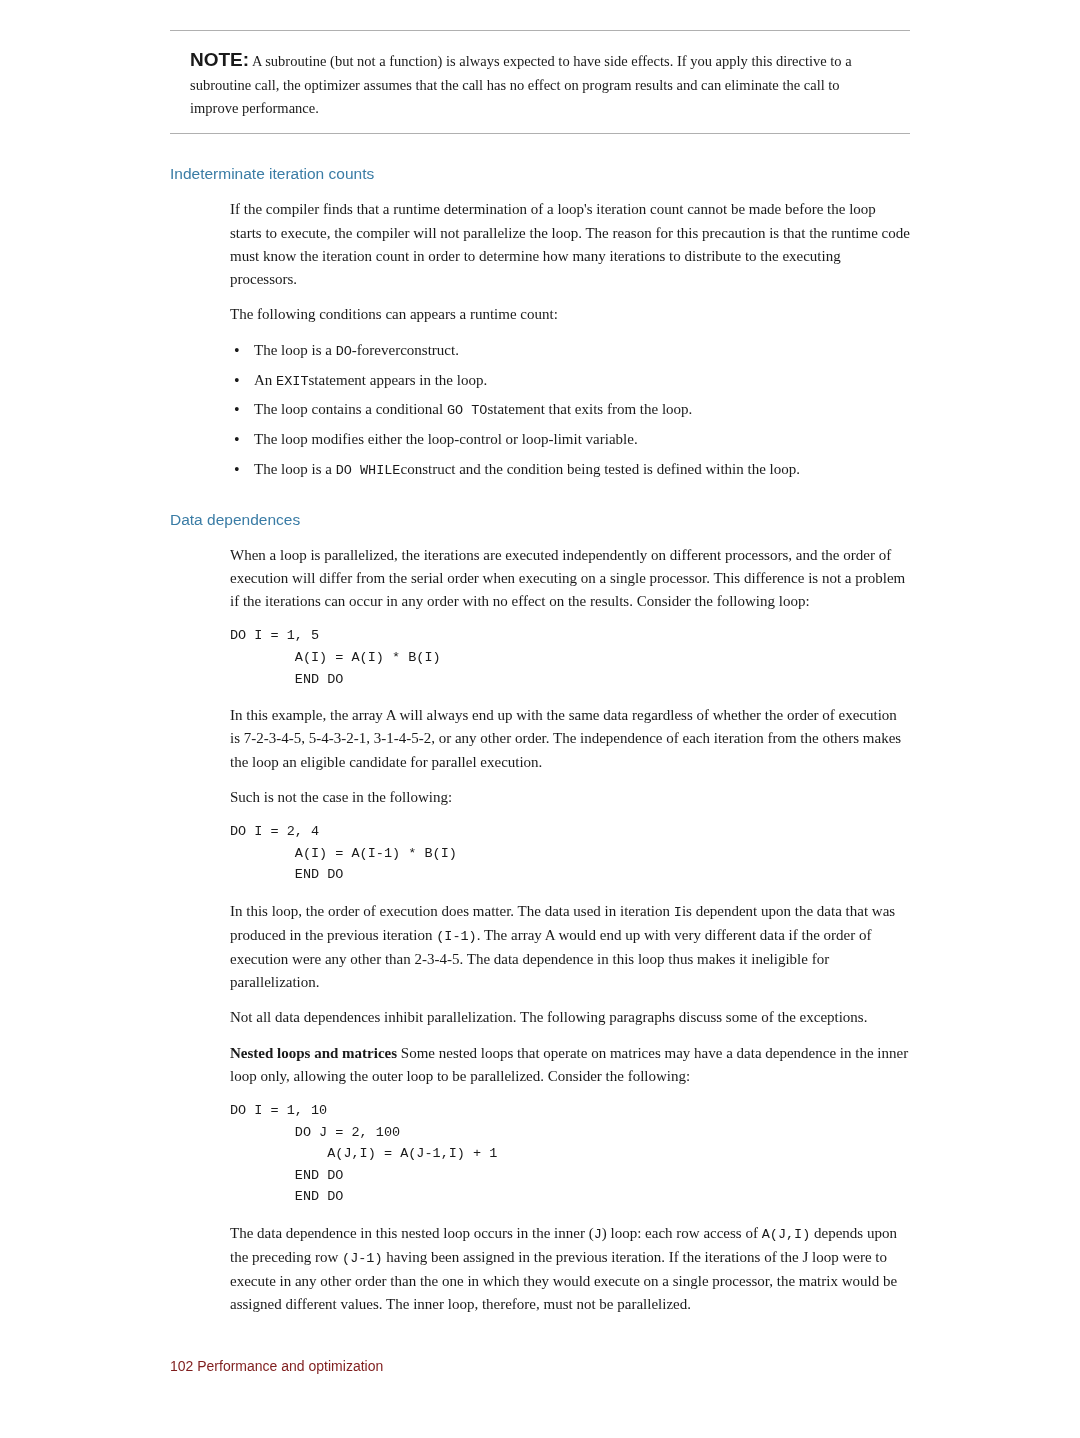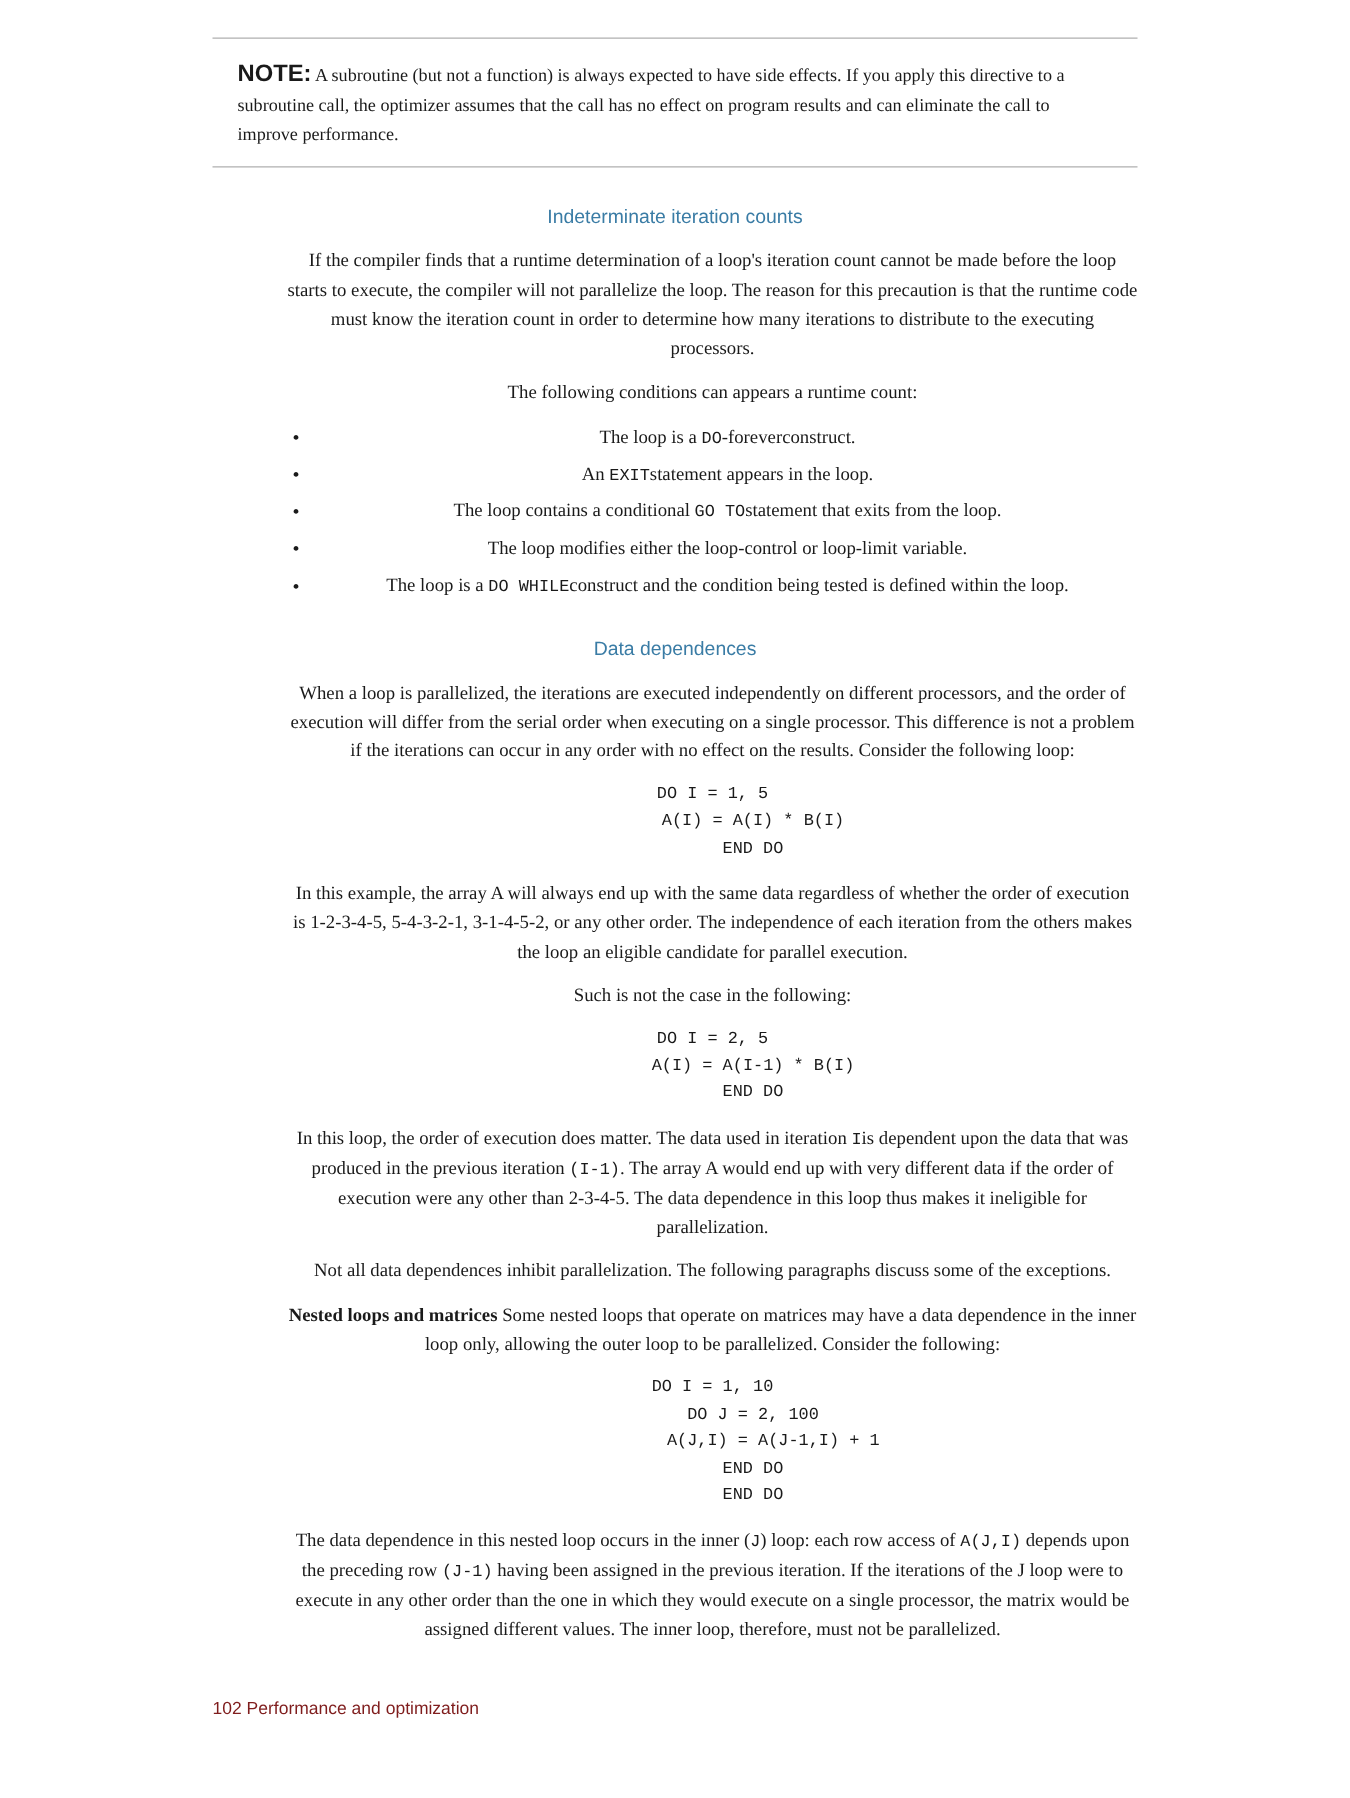--- a/index.html
+++ b/index.html
@@ -93,21 +93,20 @@
 
     
     .bold {
       font-weight: bold;
       margin-top: 28px;
     }
 
     
     .section {
       margin-bottom: 26px;
-      text-align: center;
     }
 
     
     .page-footer {
       margin-top: 40px;
       font-size: 14px;
       color: #7f1d1d;
       font-family: Arial, sans-serif;
     }
 
@@ -140,23 +139,23 @@
       <li>The loop is a <code>DO WHILE</code>construct and the condition being tested is defined within the loop.</li>
     </ul>
   </div>
 
   <div class="section">
     <div class="section-heading">Data dependences</div>
     <div class="indented-body">When a loop is parallelized, the iterations are executed independently on different processors, and the order of execution will differ from the serial order when executing on a single processor. This difference is not a problem if the iterations can occur in any order with no effect on the results. Consider the following loop:</div>
     <div class="code-block">DO I = 1, 5
         A(I) = A(I) * B(I)
         END DO</div>
-    <div class="indented-body">In this example, the array A will always end up with the same data regardless of whether the order of execution is 1-2-3-4-5, 5-4-3-2-1, 3-1-4-5-2, or any other order. The independence of each iteration from the others makes the loop an eligible candidate for parallel execution.</div>
+    <div class="indented-body">In this example, the array A will always end up with the same data regardless of whether the order of execution is 7-2-3-4-5, 5-4-3-2-1, 3-1-4-5-2, or any other order. The independence of each iteration from the others makes the loop an eligible candidate for parallel execution.</div>
     <div class="indented-body">Such is not the case in the following:</div>
-    <div class="code-block">DO I = 2, 5
+    <div class="code-block">DO I = 2, 4
         A(I) = A(I-1) * B(I)
         END DO</div>
     <div class="indented-body">In this loop, the order of execution does matter. The data used in iteration <code>I</code>is dependent upon the data that was produced in the previous iteration <code>(I-1)</code>. The array A would end up with very different data if the order of execution were any other than 2-3-4-5. The data dependence in this loop thus makes it ineligible for parallelization.</div>
     <div class="indented-body">Not all data dependences inhibit parallelization. The following paragraphs discuss some of the exceptions.</div>
     <div class="indented-body"><span class="bold">Nested loops and matrices</span><span> Some nested loops that operate on matrices may have a data dependence in the inner loop only, allowing the outer loop to be parallelized. Consider the following:</span></div>
     <div class="code-block">DO I = 1, 10
         DO J = 2, 100
             A(J,I) = A(J-1,I) + 1
         END DO
         END DO</div>

